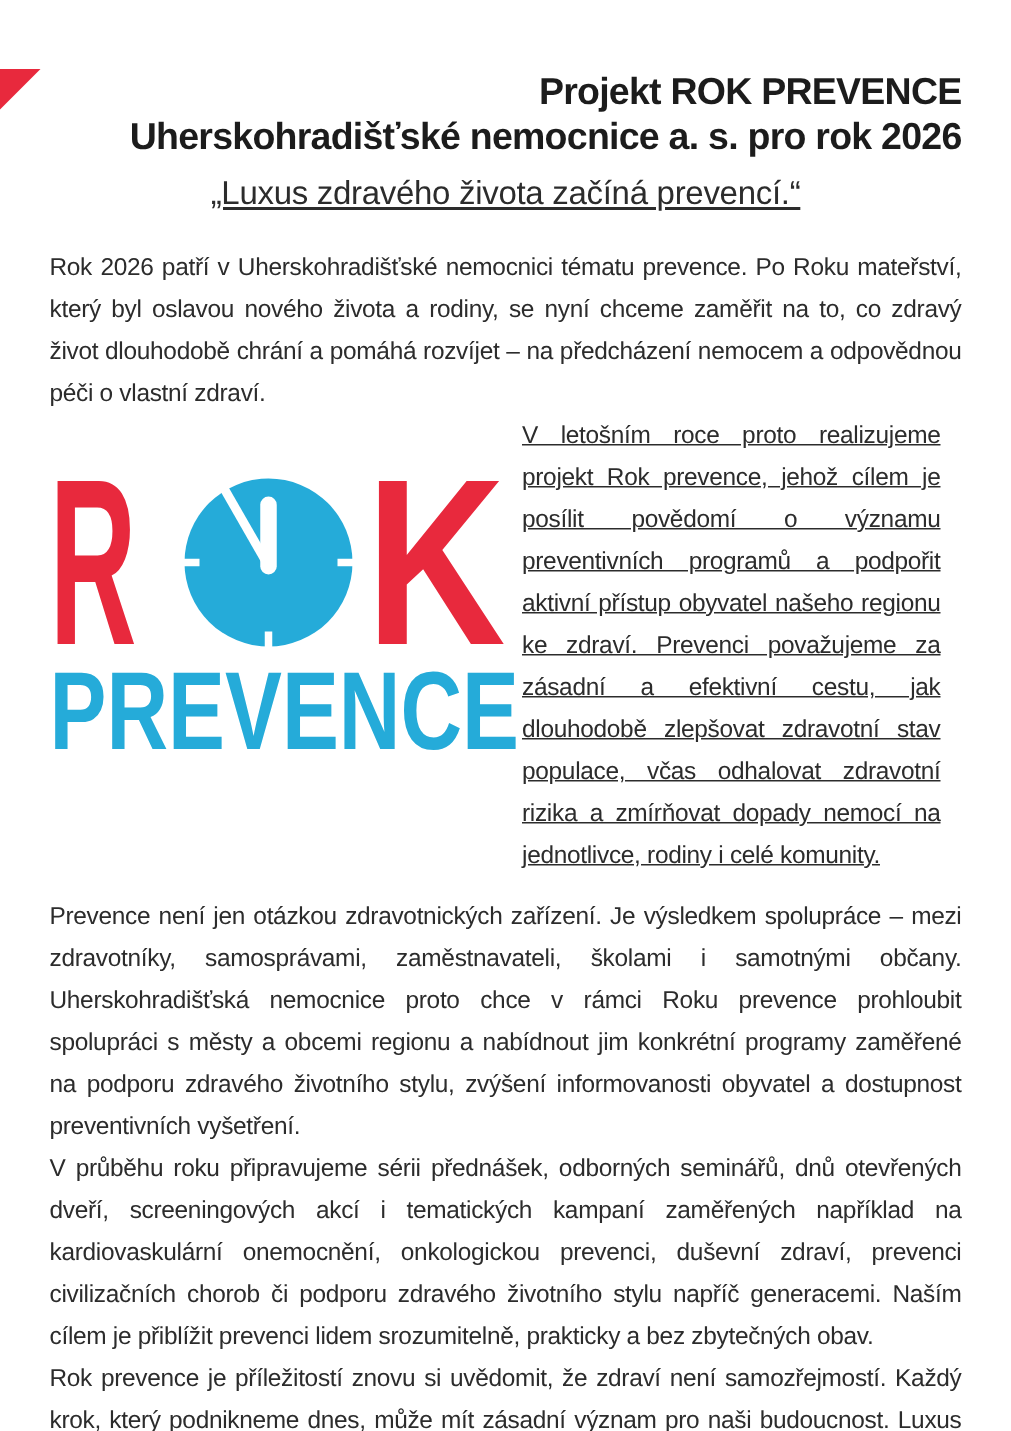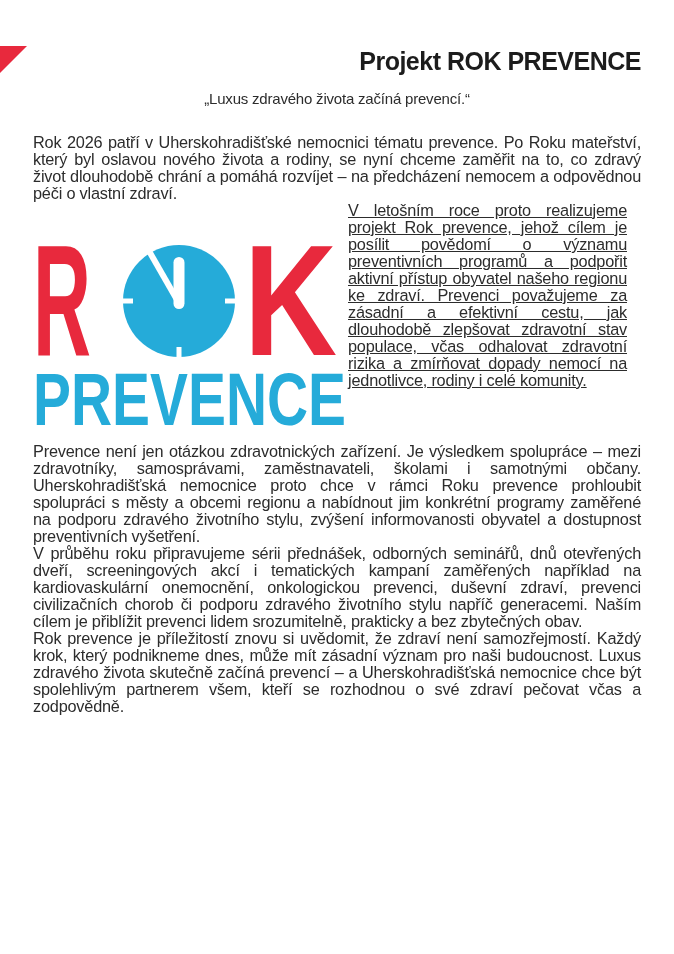--- a/index.html
+++ b/index.html
@@ -29,30 +29,31 @@
     line-height: 30px;
     font-weight: bold;
     letter-spacing: -0.5px;
     color: #1c1c1c;
   }
   h1.title span { white-space: nowrap; display: block; }
 
   .subtitle {
     margin-top: 11px;
     text-align: center;
-    font-size: 15px;
+    font-size: 22px;
     line-height: 24px;
     color: #2c2c2c;
     letter-spacing: -0.2px;
+    text-decoration: underline;
   }
 
   p.para {
     margin: 0;
     font-size: 16.3px;
-    line-height: 17px;
+    line-height: 28px;
     text-align: justify;
     letter-spacing: -0.2px;
     color: #2c2c2c;
   }
   p.intro { margin-top: 23px; }
 
   .mid { display: flex; align-items: flex-start; }
   .logo-block { width: 315px; margin-top: 33px; flex: 0 0 auto; }
   .right-col { width: 279px; margin-left: auto; flex: 0 0 auto; text-decoration: underline; }
 
@@ -64,20 +65,21 @@
 <body>
 
 <div class="page">
 
   <div class="corner corner-tl"></div>
 
   <div class="content">
 
     <h1 class="title">
       <span>Projekt ROK PREVENCE</span>
+      <span>Uherskohradišťské nemocnice a. s. pro rok 2026</span>
     </h1>
 
     <div class="subtitle">„Luxus zdravého života začíná prevencí.“</div>
 
     <p class="para intro">Rok 2026 patří v Uherskohradišťské nemocnici tématu prevence. Po Roku mateřství, který byl oslavou nového života a rodiny, se nyní chceme zaměřit na to, co zdravý život dlouhodobě chrání a pomáhá rozvíjet – na předcházení nemocem a odpovědnou péči o vlastní zdraví.</p>
 
     <div class="mid">
 
       <div class="logo-block">
         <svg class="logo-svg" width="315" height="195" viewBox="0 0 315 195" xmlns="http://www.w3.org/2000/svg">

